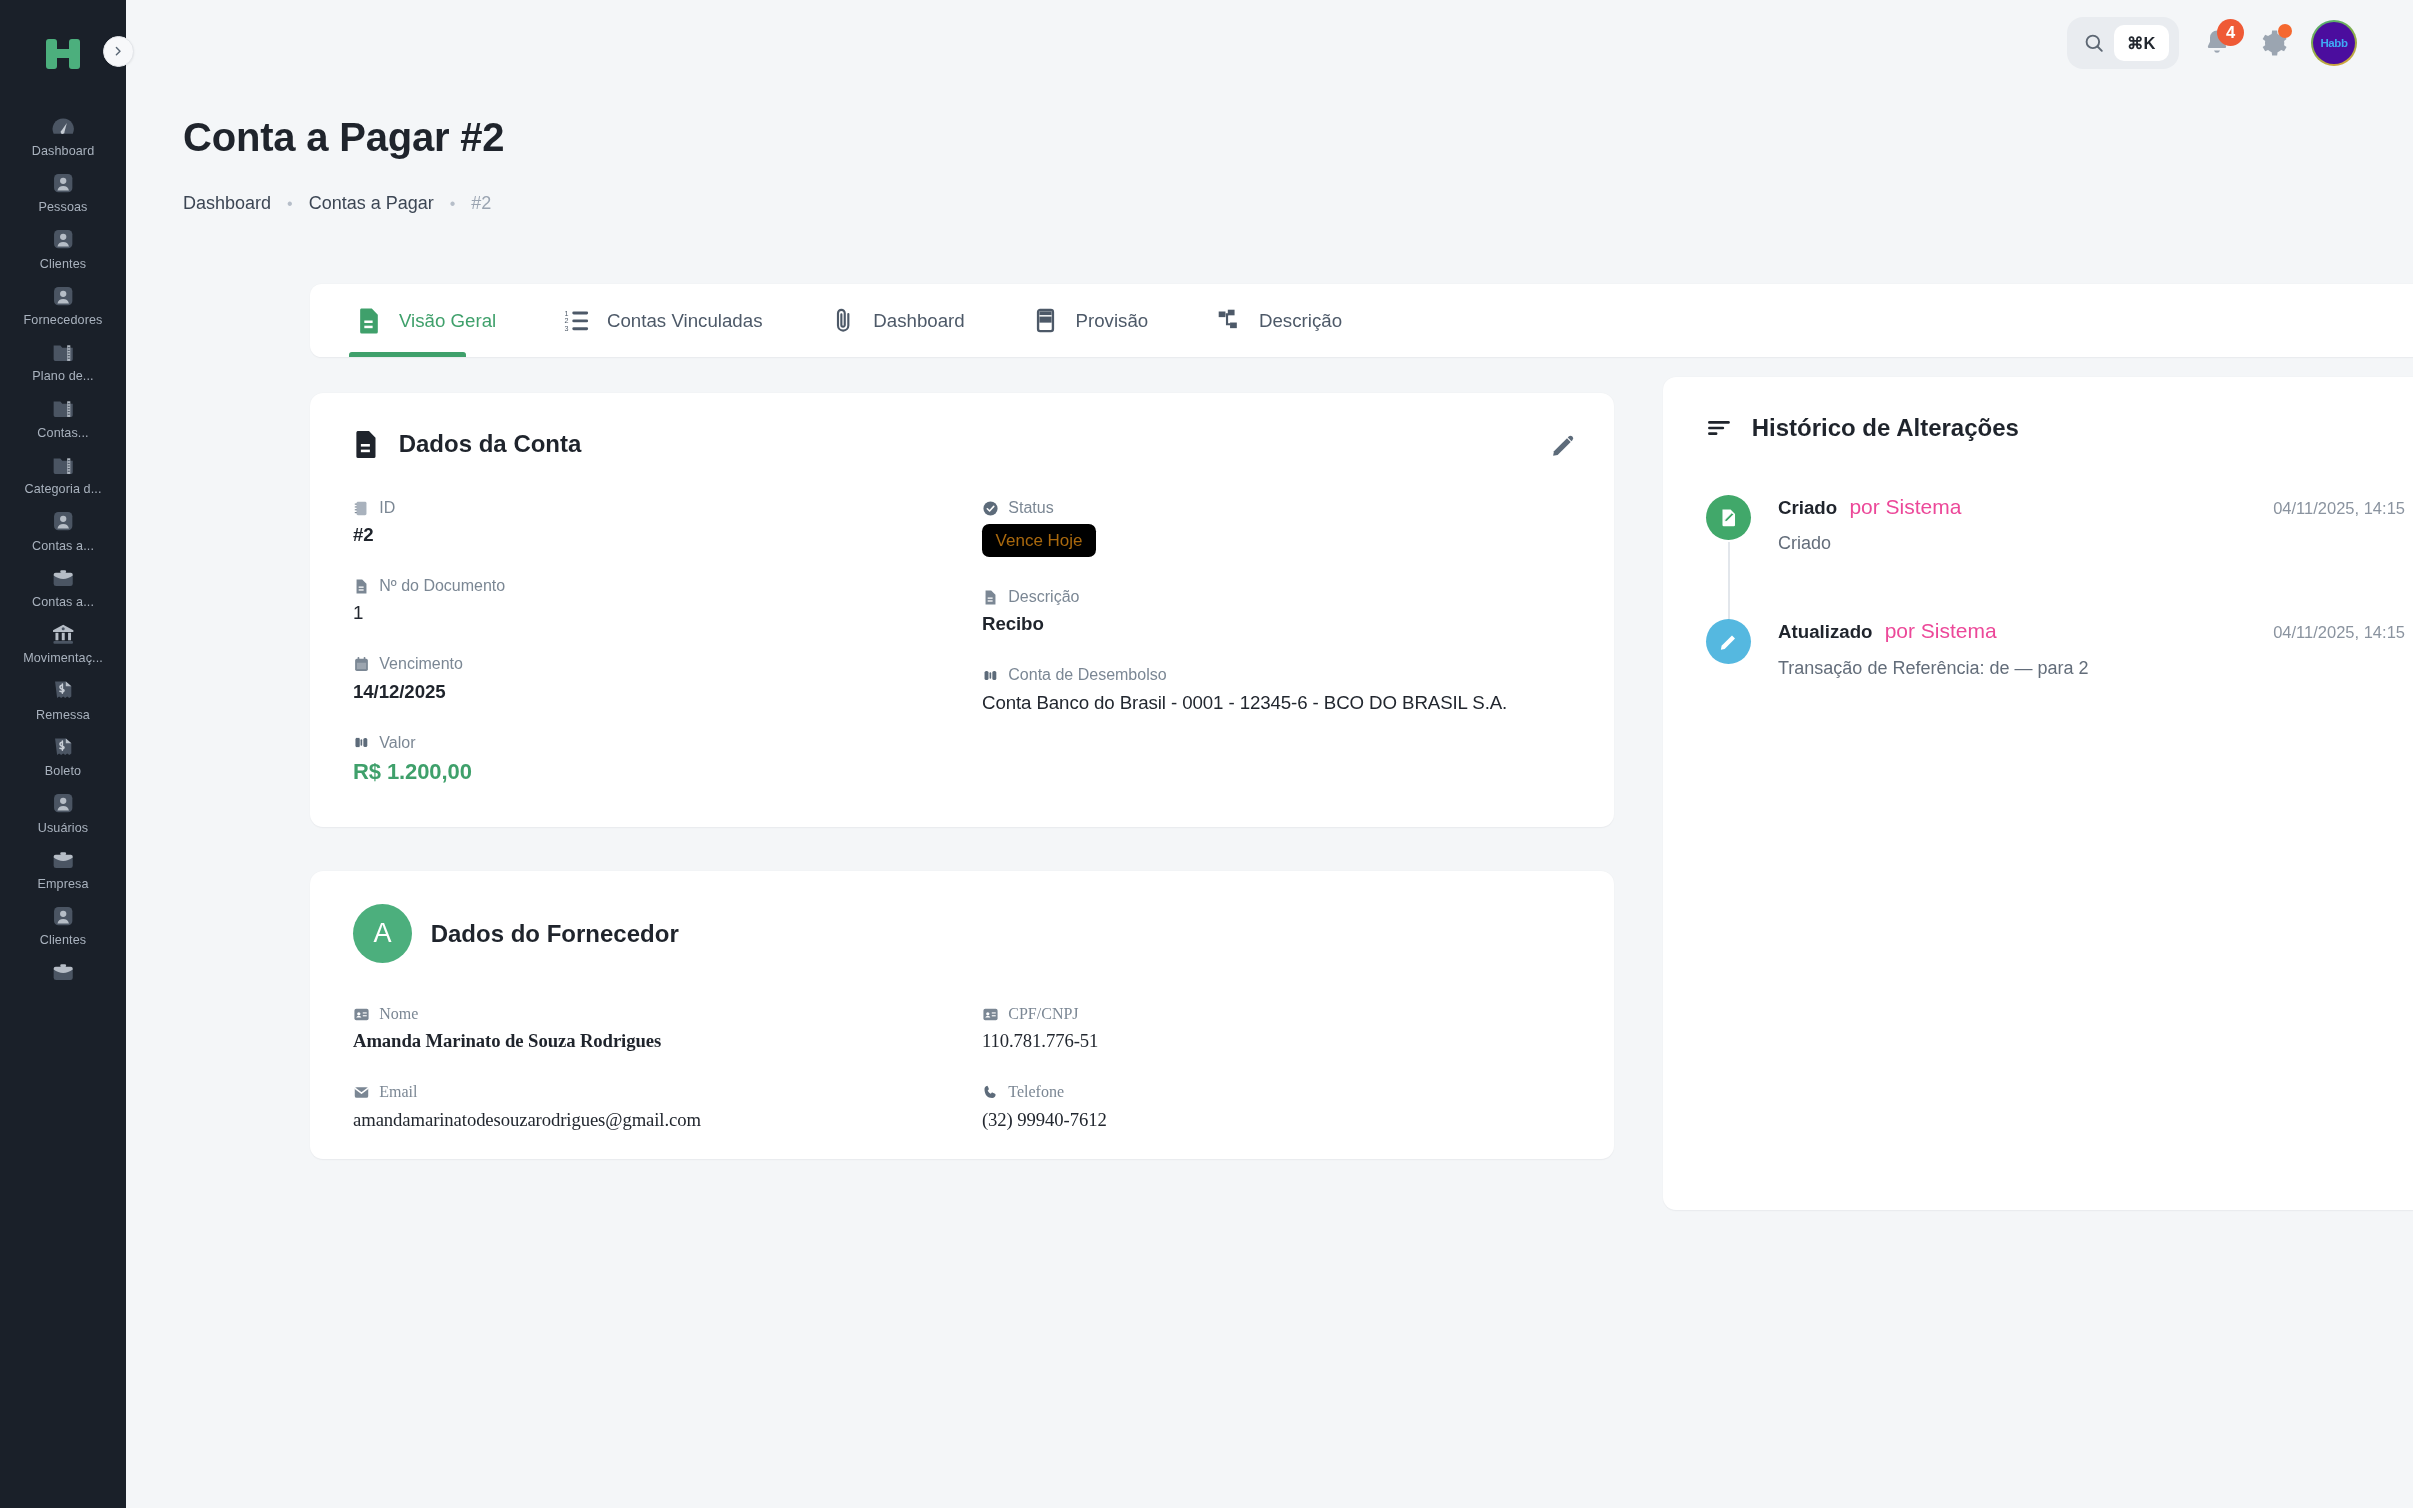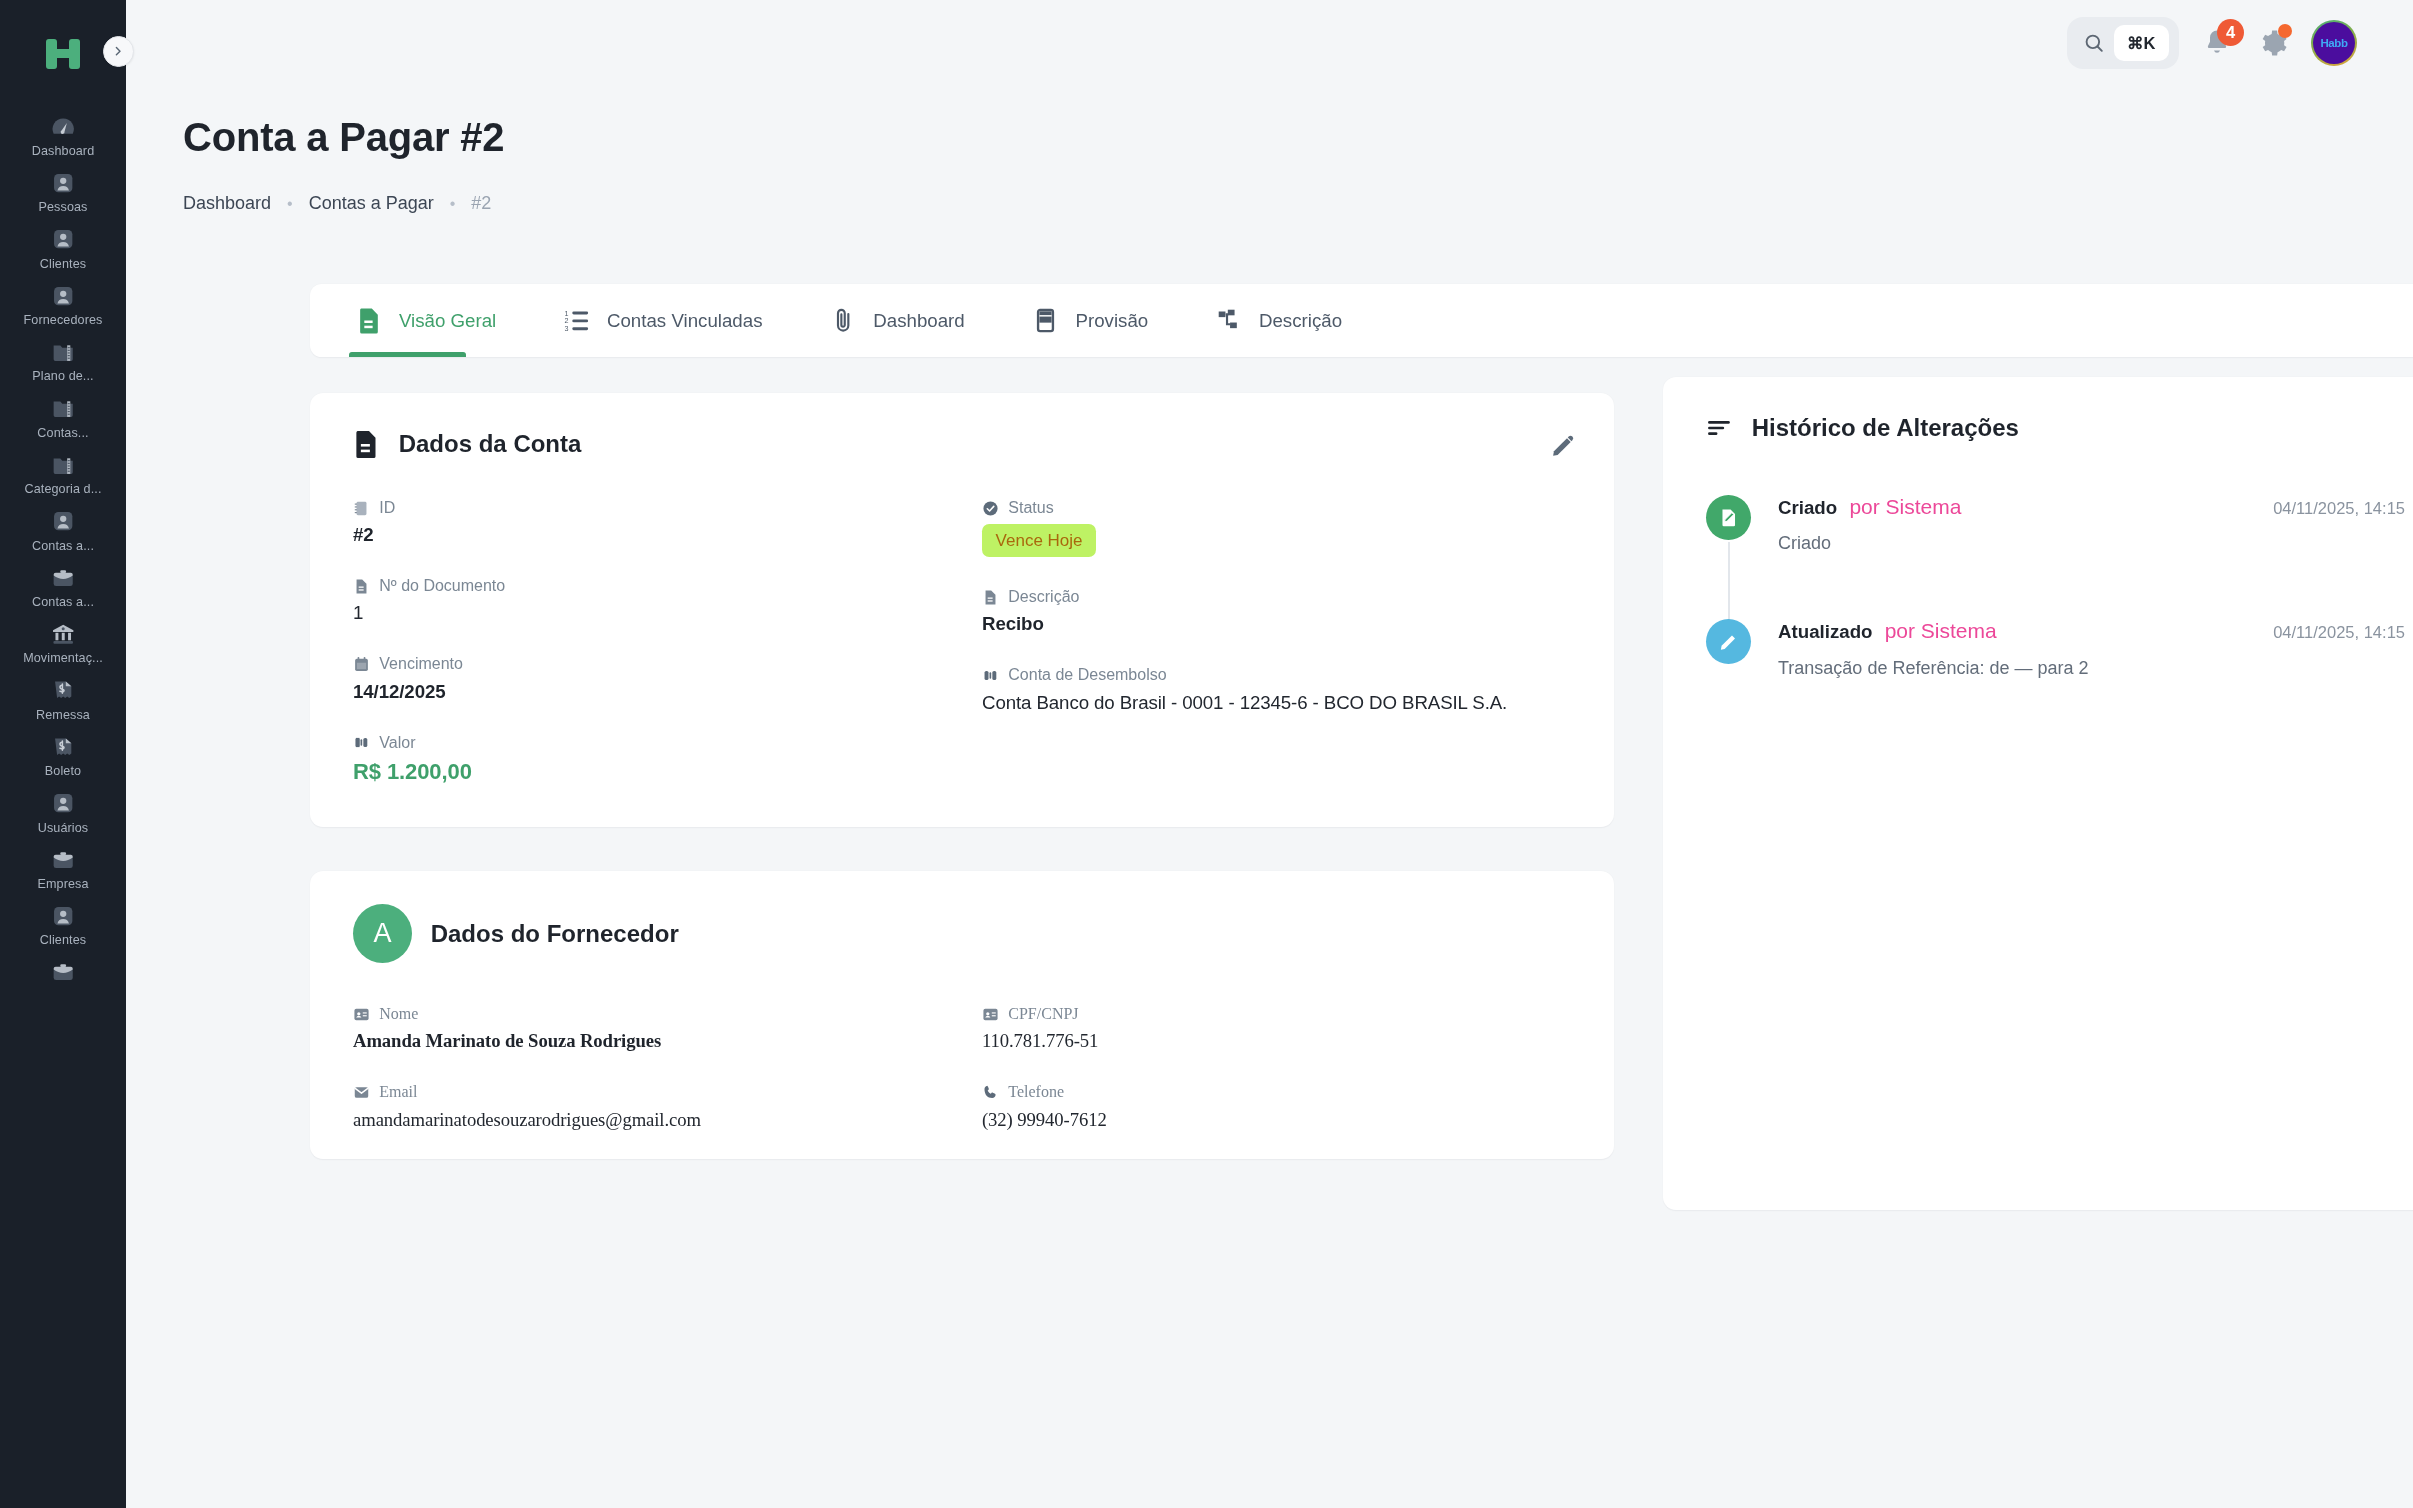--- a/index.html
+++ b/index.html
@@ -159,21 +159,21 @@
   .field-label {
     display: flex; align-items: center; gap: 9.3px;
     font-size: 16px; color: #7b8794; margin-bottom: 7.2px;
   }
   .field-label svg { width: 17px; height: 17px; display: block; }
   .field-value { font-size: 18.7px; color: #1f242c; font-weight: bold; letter-spacing: -0.1px; }
   .field-value.plain { font-weight: normal; color: #22272f; }
   .field-value.money { color: #3fa06b; font-size: 22px; font-weight: bold; }
 
   .pill {
-    display: inline-block; background: #bef264; color: #a9680d;
+    display: inline-block; background: #000000; color: #a9680d;
     border-radius: 7.2px; padding: 6.5px 13.6px; font-size: 17px;
   }
 
   .avatar-circle {
     width: 59px; height: 59px; border-radius: 50%;
     background: #4caf7d; color: #fff;
     display: flex; align-items: center; justify-content: center;
     font-size: 27px;
   }
 

